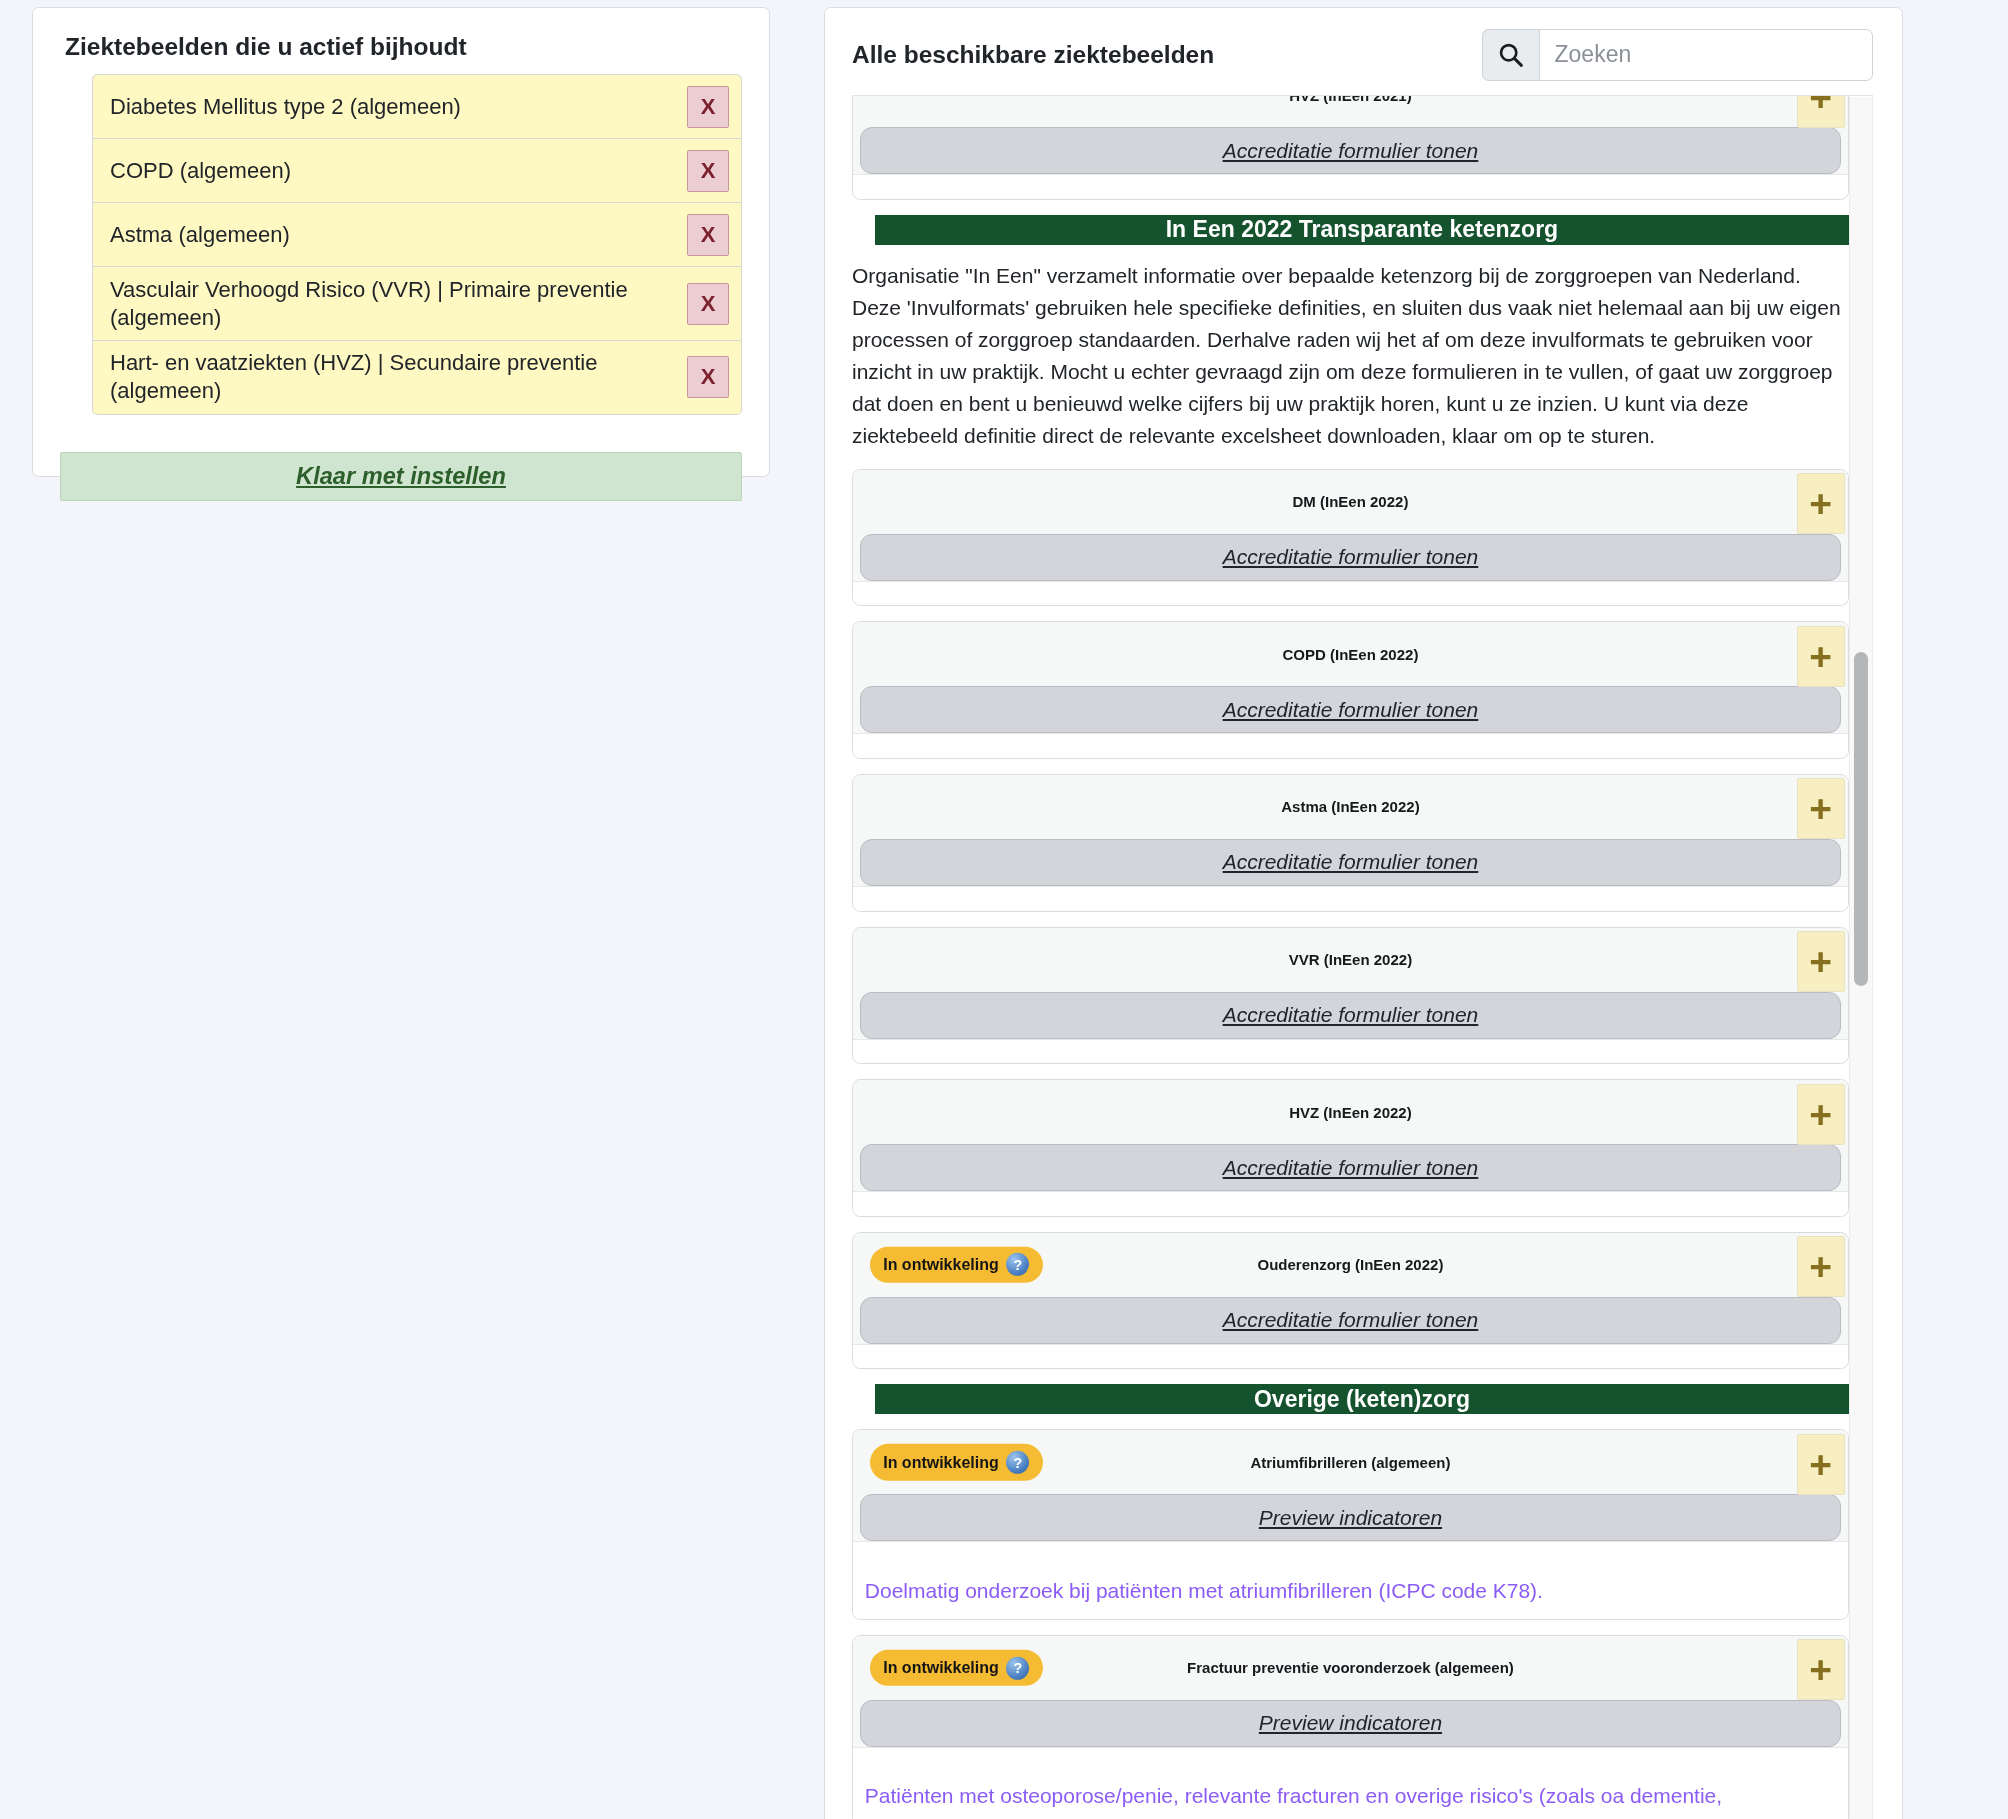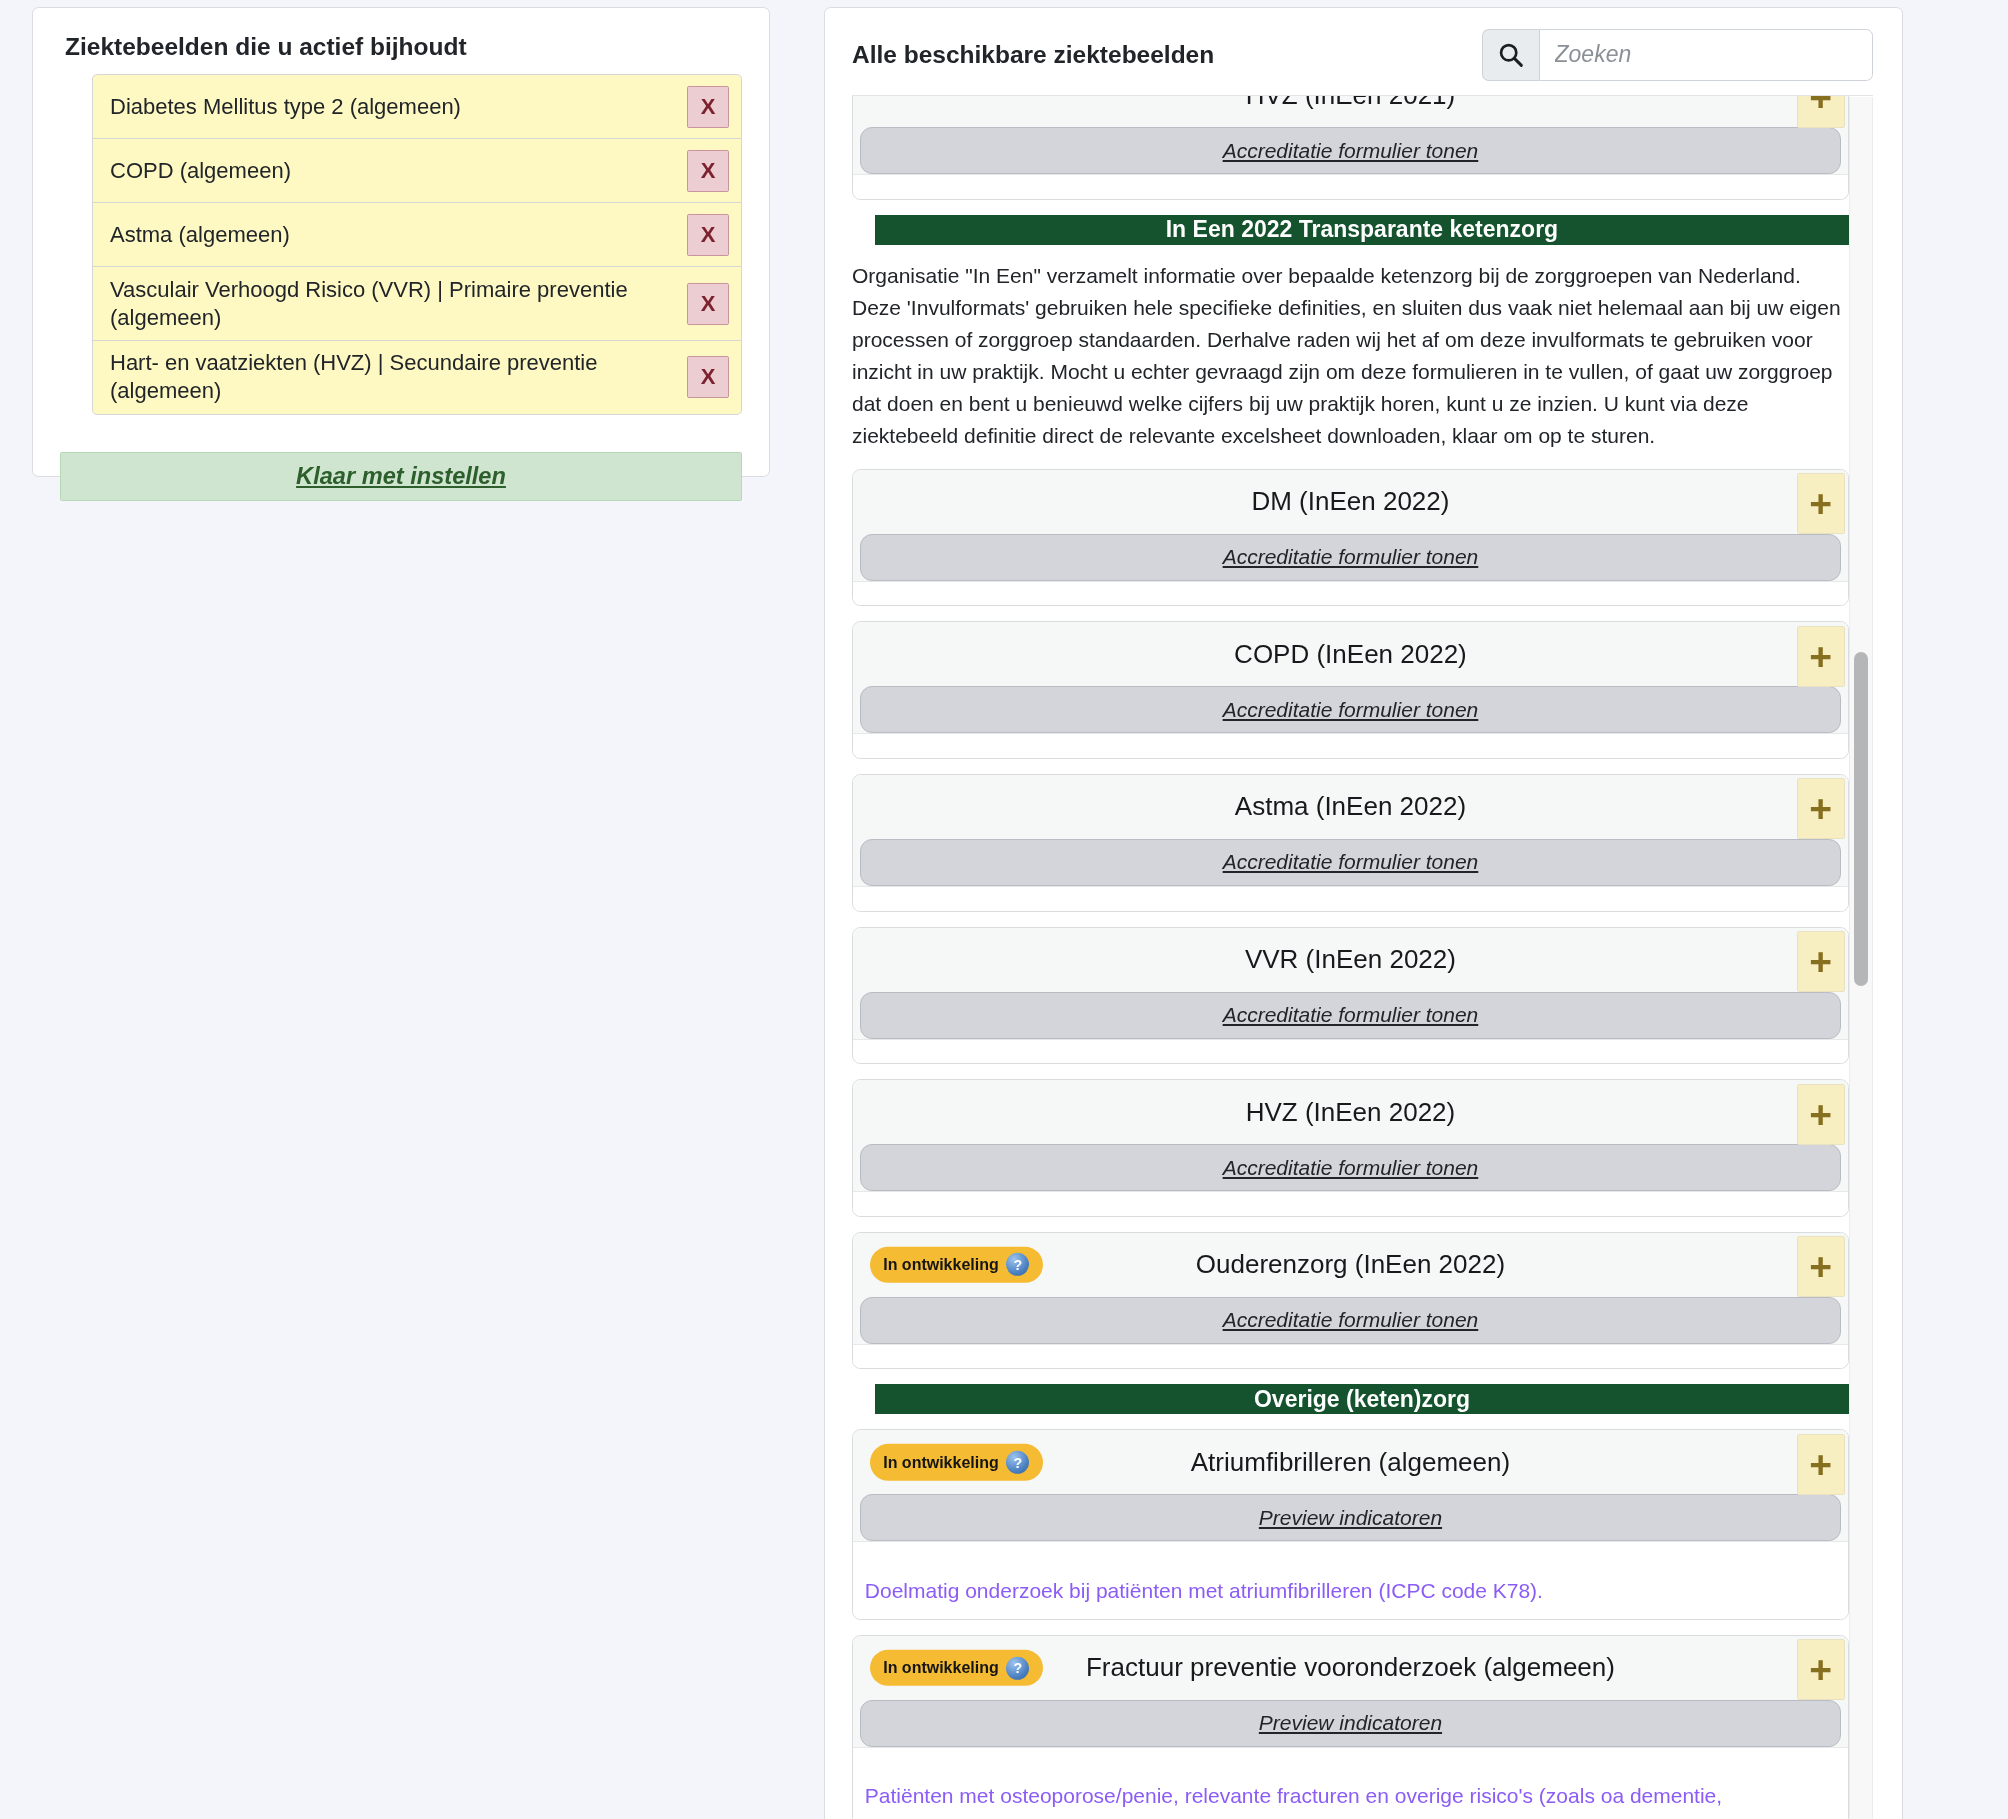--- a/index.html
+++ b/index.html
@@ -60,21 +60,21 @@
   .search-addon {
     width: 57px; flex: 0 0 57px;
     background: #e9ecef; border: 0.8px solid #ced3d9; border-right: none;
     border-radius: 6.7px 0 0 6.7px;
     display: flex; align-items: center; justify-content: center;
   }
   .search-input {
     flex: 1; min-width: 0;
     border: 0.8px solid #ced3d9; border-radius: 0 6.7px 6.7px 0;
     font-family: inherit; font-size: 23px; color: #212529;
-    padding: 0 15px; outline: none; background: #fff; font-style: italic;
+    padding: 0 15px; outline: none; background: #fff;
   }
   .search-input::placeholder { color: #8a9096; }
 
   #viewport {
     position: relative;
     margin-top: 13.5px;
     border-top: 0.8px solid #e2e5e8;
     height: 1847px;
     overflow: hidden;
     padding-right: 23.6px;
@@ -85,21 +85,21 @@
   .section-header {
     height: 30px; background: #14532d;
     color: #fff; font-size: 23px; font-weight: bold;
     display: flex; align-items: center; justify-content: center; margin-left: 23px;
   }
   .rp-paragraph { font-size: 21px; line-height: 32px; color: #212529; margin-top: 11.8px; margin-bottom: 17px; }
 
   .card { border: 0.8px solid #d9dbdf; border-radius: 8.4px; background: #fff; overflow: hidden; }
   .card-main { background: #f6f7f7; padding: 0 6.7px; border-bottom: 0.8px solid #e8e8e8; }
   .card-head { position: relative; height: 64px; display: flex; align-items: center; justify-content: center; }
-  .card-title { font-size: 26px; font-weight: normal; color: #17191c; }
+  .card-title { font-size: 15px; font-weight: bold; color: #17191c; }
   .add-btn {
     position: absolute; top: 3.4px; right: -3.4px; width: 48px; height: 61px;
     background: #f7eec2; border: 0.8px solid #e8e2c2; border-radius: 1.7px;
     color: #86701f; font-family: inherit; font-size: 39px; font-weight: bold;
     display: flex; align-items: center; justify-content: center;
     cursor: pointer; line-height: 1;
   }
   .action-bar {
     display: block; width: 100%; height: 47px;
     background: #d3d5da; border: 0.8px solid #b9bcc2; border-radius: 12px;

